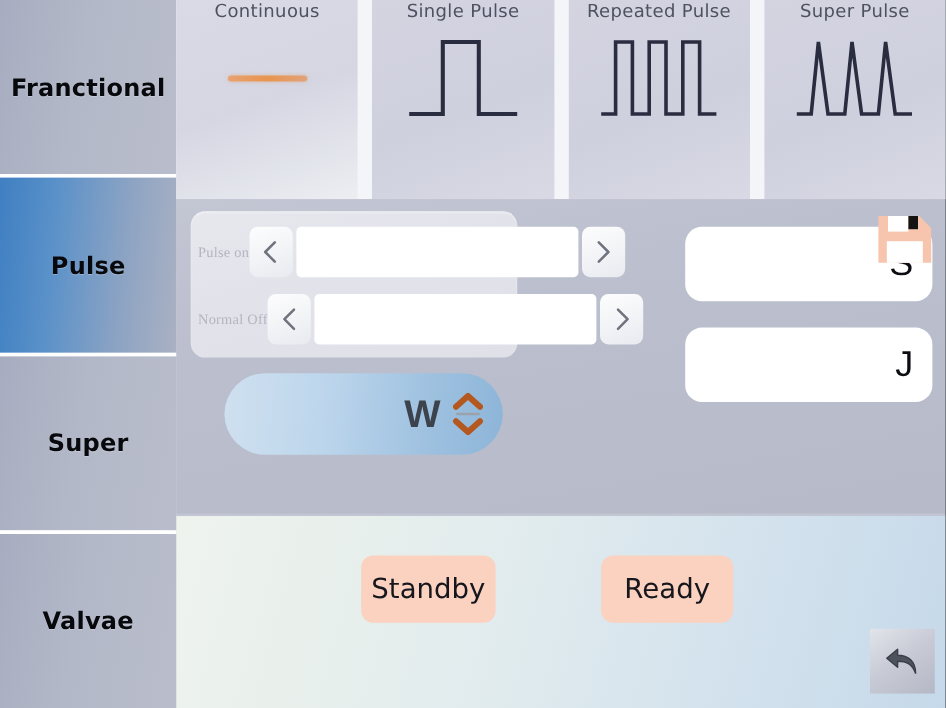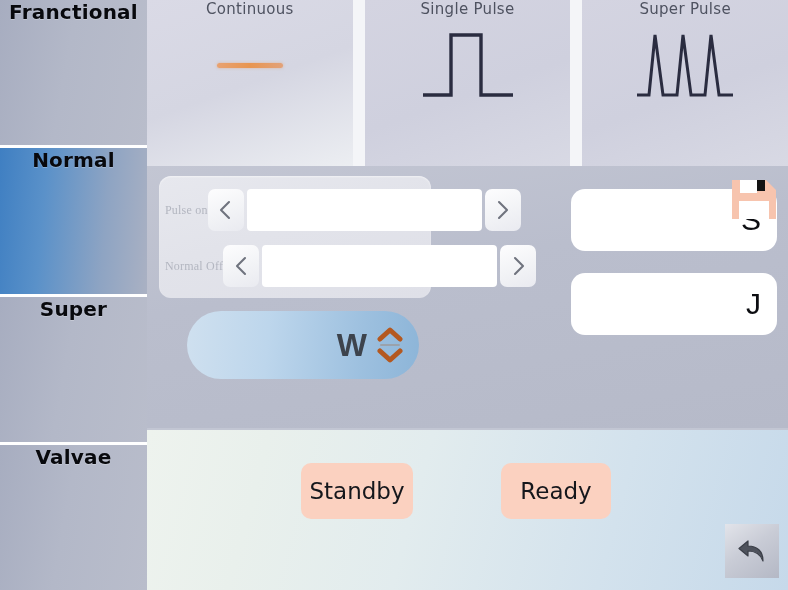--- a/index.html
+++ b/index.html
@@ -27,21 +27,21 @@
     height: 590px;
     flex: 0 0 147px;
     display: flex;
     flex-direction: column;
     background: #ffffff;
   }
 
   .side-item {
     flex: 1 1 0;
     display: flex;
-    align-items: flex-start;
+    align-items: center;
     justify-content: center;
     position: relative;
     background: linear-gradient(100deg, #a7adc0 0%, #b3b8c8 45%, #b9bdcb 100%);
     border-bottom: 3px solid #ffffff;
     cursor: pointer;
   }
   .side-item:last-child { border-bottom: none; }
 
   .side-item.selected {
     background: linear-gradient(95deg, #3f7fc2 0%, #5a91c9 30%, #8ea4c3 70%, #aab1c3 100%);
@@ -342,21 +342,21 @@
 
 <div class="screen">
 
   <div class="sidebar">
 
     <div class="side-item">
       <span class="side-label">Franctional</span>
     </div>
 
     <div class="side-item selected">
-      <span class="side-label">Normal</span>
+      <span class="side-label">Pulse</span>
     </div>
 
     <div class="side-item">
       <span class="side-label">Super</span>
     </div>
 
     <div class="side-item">
       <span class="side-label">Valvae</span>
     </div>
 
@@ -375,20 +375,28 @@
 
       <div class="tab">
         <div class="tab-glyph">
           <svg width="98" height="76" viewBox="0 0 98 76">
             <polyline points="4,68 32,68 32,8 62,8 62,68 94,68" fill="none" stroke="#2a2c40" stroke-width="3.4" stroke-linejoin="miter" stroke-linecap="butt"></polyline>
           </svg>
         </div>
         <span class="tab-label">Single Pulse</span>
       </div>
 
+      <div class="tab">
+        <div class="tab-glyph">
+          <svg width="104" height="76" viewBox="0 0 104 76">
+            <polyline points="4,68 16,68 16,8 30,8 30,68 44,68 44,8 58,8 58,68 72,68 72,8 86,8 86,68 100,68" fill="none" stroke="#2a2c40" stroke-width="3" stroke-linejoin="miter"></polyline>
+          </svg>
+        </div>
+        <span class="tab-label">Repeated Pulse</span>
+      </div>
 
       <div class="tab">
         <div class="tab-glyph">
           <svg width="104" height="76" viewBox="0 0 104 76">
             <polyline points="4,68 16,68 22,8 30,68 44,68 50,8 58,68 72,68 78,8 86,68 100,68" fill="none" stroke="#2a2c40" stroke-width="3" stroke-linejoin="miter"></polyline>
           </svg>
         </div>
         <span class="tab-label">Super Pulse</span>
       </div>
 

